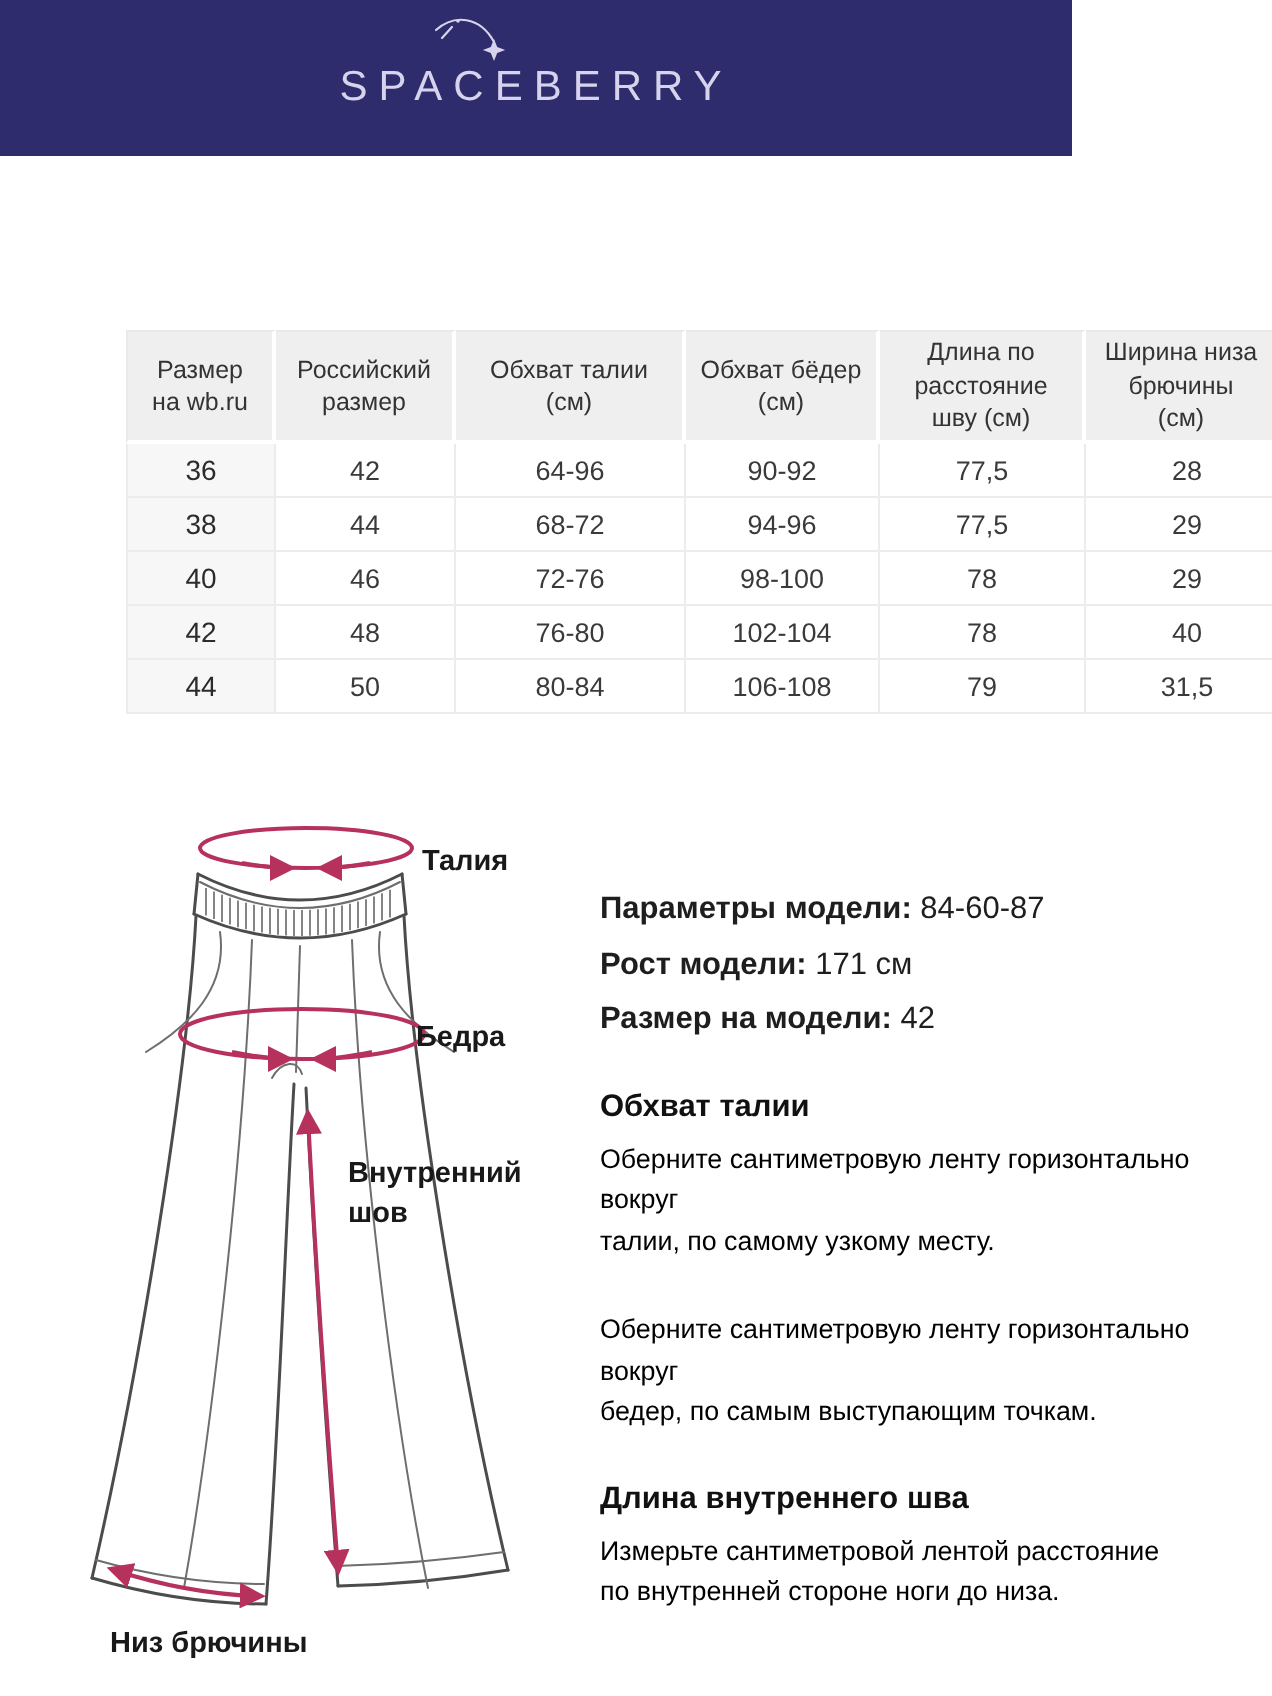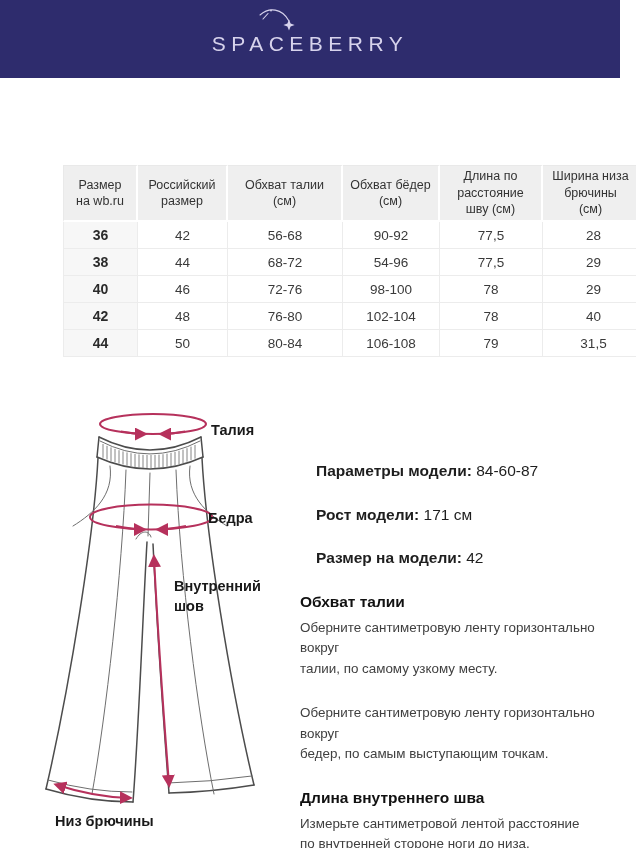--- a/index.html
+++ b/index.html
@@ -11,21 +11,21 @@
   html,body{margin:0;padding:0;}
   body{
     width:636px;height:848px;
     background:#ffffff;
     font-family:"Liberation Sans",sans-serif;
     position:relative;
     overflow:hidden;
   }
   
   .brand-band{
-    position:absolute;left:0;top:0;width:620px;height:78px;
+    position:absolute;left:0;top:0;width:536px;height:78px;
     background:var(--navy);
   }
   .logo-wrap{
     position:relative;width:100%;height:100%;
     display:flex;align-items:center;justify-content:center;
   }
   .logo-text{
     color:var(--lav);
     font-size:21px;
     letter-spacing:5.5px;
@@ -61,38 +61,38 @@
     height:27px;
     font-size:13.5px;color:#3a3a3a;
     text-align:center;vertical-align:middle;
     background:#fff;
     border-bottom:1px solid #ececec;
     border-right:1px solid #ececec;
     padding:0 2px;
   }
   table.size td.fc{
     background:#f7f7f7;
-    font-weight:700;font-size:14px;color:#2b2b2b;
+    font-weight:400;font-size:14px;color:#2b2b2b;
     border-left:1px solid #ececec;
   }
   
   .diagram{position:absolute;left:22px;top:395px;}
   .garment path{fill:none;stroke:#4c4c4c;stroke-width:1.5;stroke-linecap:round;}
   .garment path.thin{stroke:#6e6e6e;stroke-width:1;}
   #ribs line{stroke:#777;stroke-width:.9;}
   .anno ellipse,.anno path{fill:none;stroke:var(--pink);stroke-width:2;}
   marker polygon{fill:var(--pink);}
   .dlabels text{font-family:"Liberation Sans",sans-serif;font-size:14.5px;font-weight:700;fill:#191919;}
   
   .info-col{position:absolute;left:300px;top:441px;width:320px;}
   .model-info{margin:0 0 21px 0;}
-  .model-info p{margin:16px;font-size:15.5px;line-height:27.5px;color:#1e1e1e;}
+  .model-info p{margin:0;font-size:15.5px;line-height:27.5px;color:#1e1e1e;}
   .model-info b{font-weight:700;}
   .guide h3{margin:0 0 7px 0;font-size:15.5px;font-weight:700;color:#111;}
-  .guide p{margin:0 0 24px 0;font-size:13.4px;line-height:20.5px;color:#404040;white-space:pre-line;}
+  .guide p{margin:0 0 24px 0;font-size:13.4px;line-height:20.5px;color:#000000;white-space:pre-line;}
 </style>
 </head>
 <body>
 
 <header class="brand-band">
   <div class="logo-wrap">
     <svg class="comet" width="40" height="38" viewBox="0 0 40 38">
       <path class="trail" d="M2,9 C11,1 24,2 31,15"></path>
       <path class="trail" d="M5,13 L10,7.5"></path>
       <circle class="star" cx="13" cy="4.5" r="0.9"></circle>
@@ -126,30 +126,30 @@
 шву (см)</th>
       <th>Ширина низа
 брючины
 (см)</th>
     </tr>
   </thead>
   <tbody>
       <tr>
         <td class="fc">36</td>
         <td>42</td>
-        <td>56-68</td>
+        <td>64-96</td>
         <td>90-92</td>
         <td>77,5</td>
         <td>28</td>
       </tr>
       <tr>
         <td class="fc">38</td>
         <td>44</td>
         <td>68-72</td>
-        <td>54-96</td>
+        <td>94-96</td>
         <td>77,5</td>
         <td>29</td>
       </tr>
       <tr>
         <td class="fc">40</td>
         <td>46</td>
         <td>72-76</td>
         <td>98-100</td>
         <td>78</td>
         <td>29</td>

